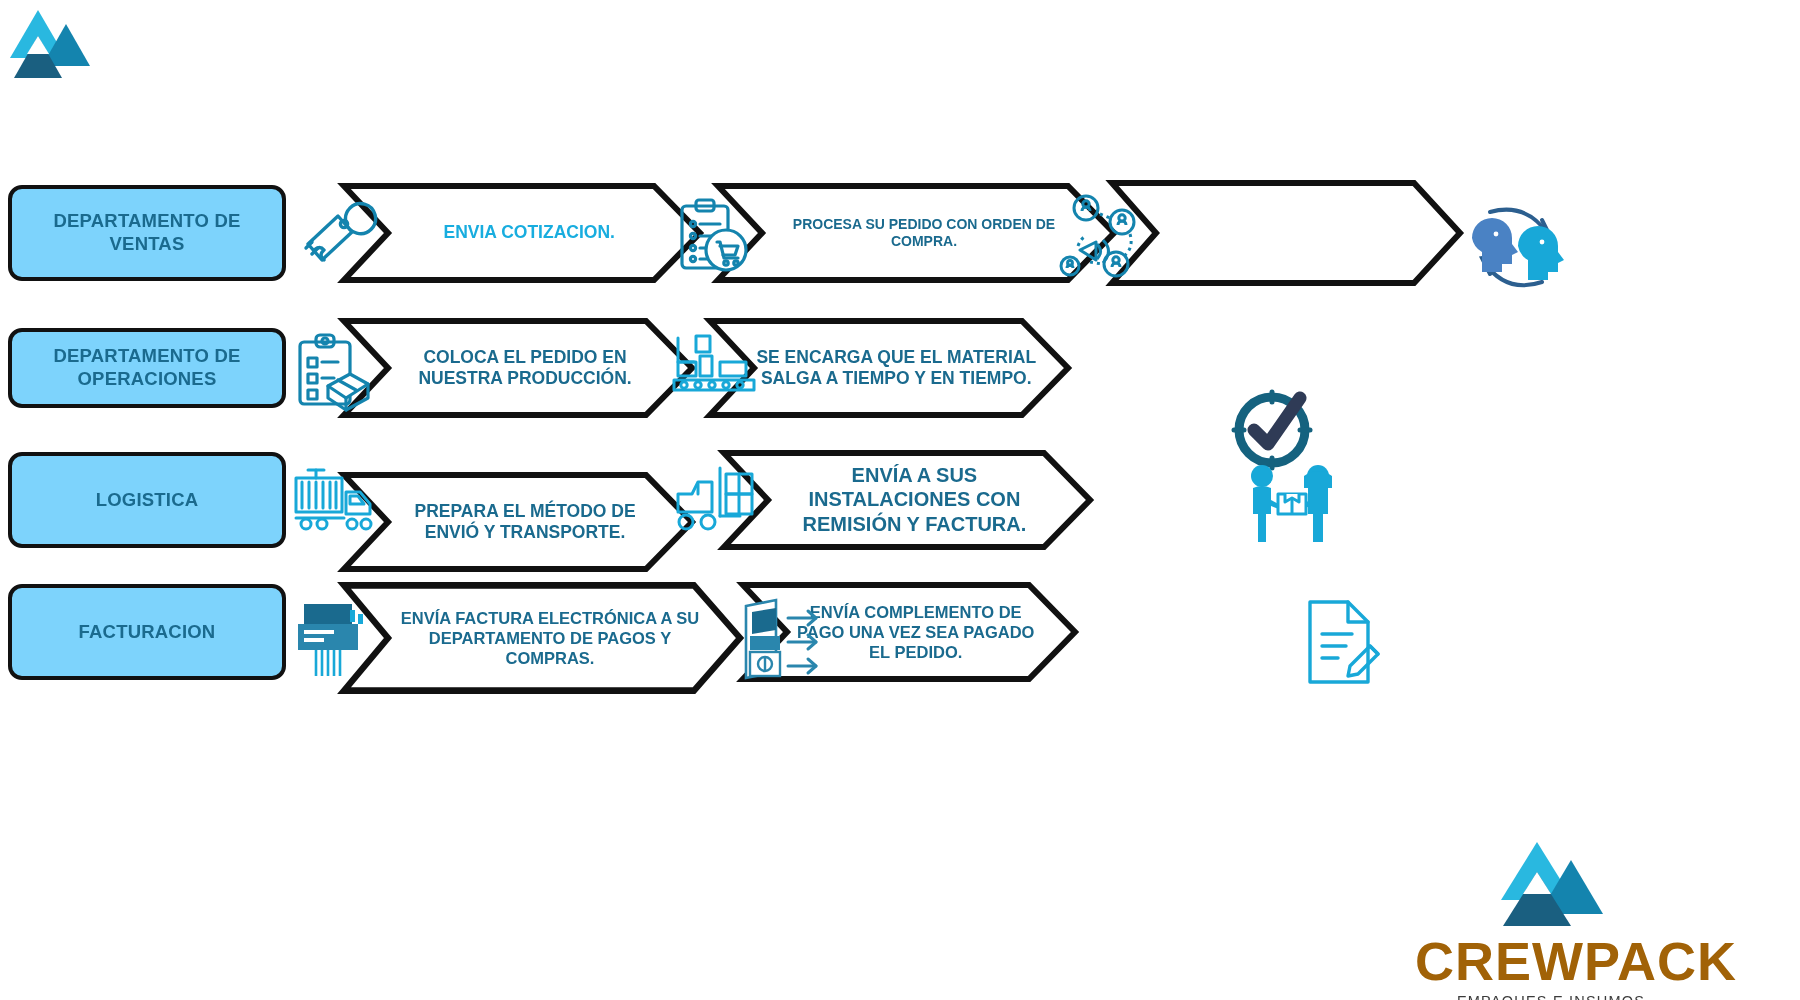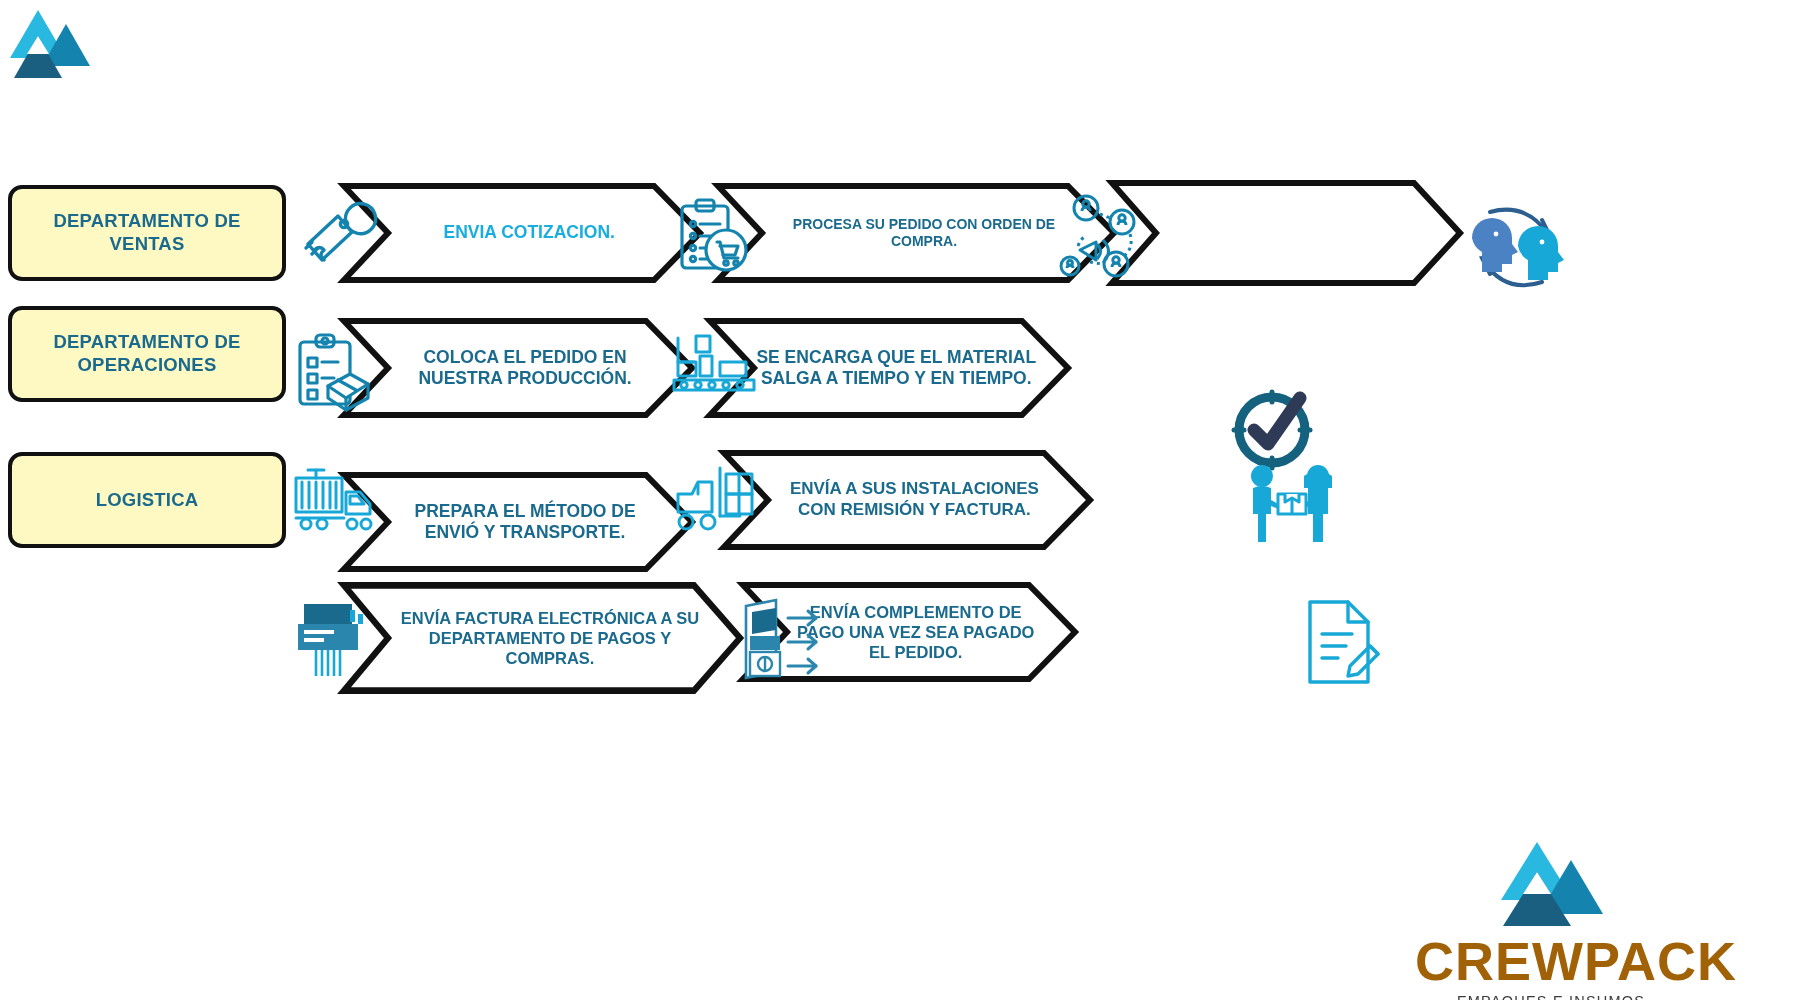--- a/index.html
+++ b/index.html
@@ -10,21 +10,21 @@
     overflow: hidden;
   }
   #stage { position: relative; width: 1800px; height: 1000px; }
 
   
   .brand-mark { position: absolute; }
 
   
   .dept-box {
     position: absolute;
-    background: #fef9c3;
+    background: #7dd3fc;
     border: 4px solid #111111;
     border-radius: 14px;
     display: flex; align-items: center; justify-content: center;
     text-align: center;
     padding: 4px 10px;
   }
   .dept-box span {
     color: #1a6a8e;
     font-weight: 700;
     font-size: 18.5px;
@@ -175,21 +175,21 @@
         <path d="M80,84 q-36,12 -58,-20"></path>
           <path d="M28,76 L20,60 L34,58"></path>
       </g>
       <path d="M10,40 a20,20 0 0 1 40,0 l0,6 l6,8 l-6,3 l0,9 l-10,0 l0,8 l-20,0 l0,-20 a20,20 0 0 1 -10,-14 z" fill="#4a82c4"></path>
       <circle cx="34" cy="36" r="2.4" fill="#ffffff"></circle>
       <path d="M56,66 a20,20 0 0 1 40,0 l0,6 l6,8 l-6,3 l0,9 l-10,0 l0,8 l-20,0 l0,-20 a20,20 0 0 1 -10,-14 z" fill="#18a8d8" transform="translate(0,-18)"></path>
       <circle cx="80" cy="44" r="2.4" fill="#ffffff"></circle>
     </svg>
   </div>
 
-  <div class="dept-box" style="left:8px; top:306px; width:278px; height:96px;">
+  <div class="dept-box" style="left:8px; top:328px; width:278px; height:80px;">
     <span>DEPARTAMENTO DE OPERACIONES</span>
   </div>
 
   <div class="chev tone-dark" style="left:342px; top:318px; width:352px; height:100px;">
     <svg viewBox="0 0 352 100" preserveAspectRatio="none">
       <path d="M2,3 L304,3 L350,50 L304,97 L2,97 L46,50 Z" fill="#ffffff" stroke="#111111" stroke-width="6" stroke-linejoin="miter"></path>
     </svg>
     <div class="chev-label" style="font-size:17.5px;">COLOCA EL PEDIDO EN NUESTRA PRODUCCIÓN.</div>
   </div>
 
@@ -276,21 +276,21 @@
         <circle cx="64" cy="62" r="5"></circle>
           <circle cx="78" cy="62" r="5"></circle>
       </g>
     </svg>
   </div>
 
   <div class="chev tone-dark" style="left:722px; top:450px; width:370px; height:100px;">
     <svg viewBox="0 0 370 100" preserveAspectRatio="none">
       <path d="M2,3 L322,3 L368,50 L322,97 L2,97 L46,50 Z" fill="#ffffff" stroke="#111111" stroke-width="6" stroke-linejoin="miter"></path>
     </svg>
-    <div class="chev-label" style="font-size:17px;text-align:center;">ENVÍA A SUS INSTALACIONES CON REMISIÓN Y FACTURA.</div>
+    <div class="chev-label" style="font-size:20px;text-align:center;">ENVÍA A SUS INSTALACIONES CON REMISIÓN Y FACTURA.</div>
   </div>
 
   <div class="step-icon" style="left:668px; top:460px; width:96px; height:80px;">
     <svg viewBox="0 0 96 80">
       <g fill="none" stroke="#18a8d8" stroke-width="3" stroke-linecap="round" stroke-linejoin="round">
         <path d="M10,52 L10,34 L24,34 L30,22 L44,22 L44,52 Z"></path>
         <path d="M30,24 L30,34"></path>
         <path d="M52,8 L52,56"></path>
           <path d="M52,56 L72,56"></path>
         <rect x="58" y="14" width="26" height="20"></rect>
@@ -313,20 +313,23 @@
         <path d="M72,38 L58,46 L58,50 L72,44 Z"></path>
       </g>
       <g fill="#ffffff" stroke="#18a8d8" stroke-width="3" stroke-linejoin="round">
         <rect x="40" y="32" width="28" height="20"></rect>
         <path d="M54,32 L54,52"></path>
         <path d="M47,32 L47,40 L54,36 L61,40 L61,32"></path>
       </g>
     </svg>
   </div>
 
+  <div class="dept-box" style="left:8px; top:584px; width:278px; height:96px;">
+    <span>FACTURACION</span>
+  </div>
 
   <div class="chev tone-dark" style="left:342px; top:582px; width:400px; height:112px;">
     <svg viewBox="0 0 400 100" preserveAspectRatio="none">
       <path d="M2,3 L352,3 L398,50 L352,97 L2,97 L46,50 Z" fill="#ffffff" stroke="#111111" stroke-width="6" stroke-linejoin="miter"></path>
     </svg>
     <div class="chev-label" style="font-size:16.5px;">ENVÍA FACTURA ELECTRÓNICA A SU DEPARTAMENTO DE PAGOS Y COMPRAS.</div>
   </div>
 
   <div class="step-icon" style="left:290px; top:596px; width:84px; height:86px;">
     <svg viewBox="0 0 84 86">

